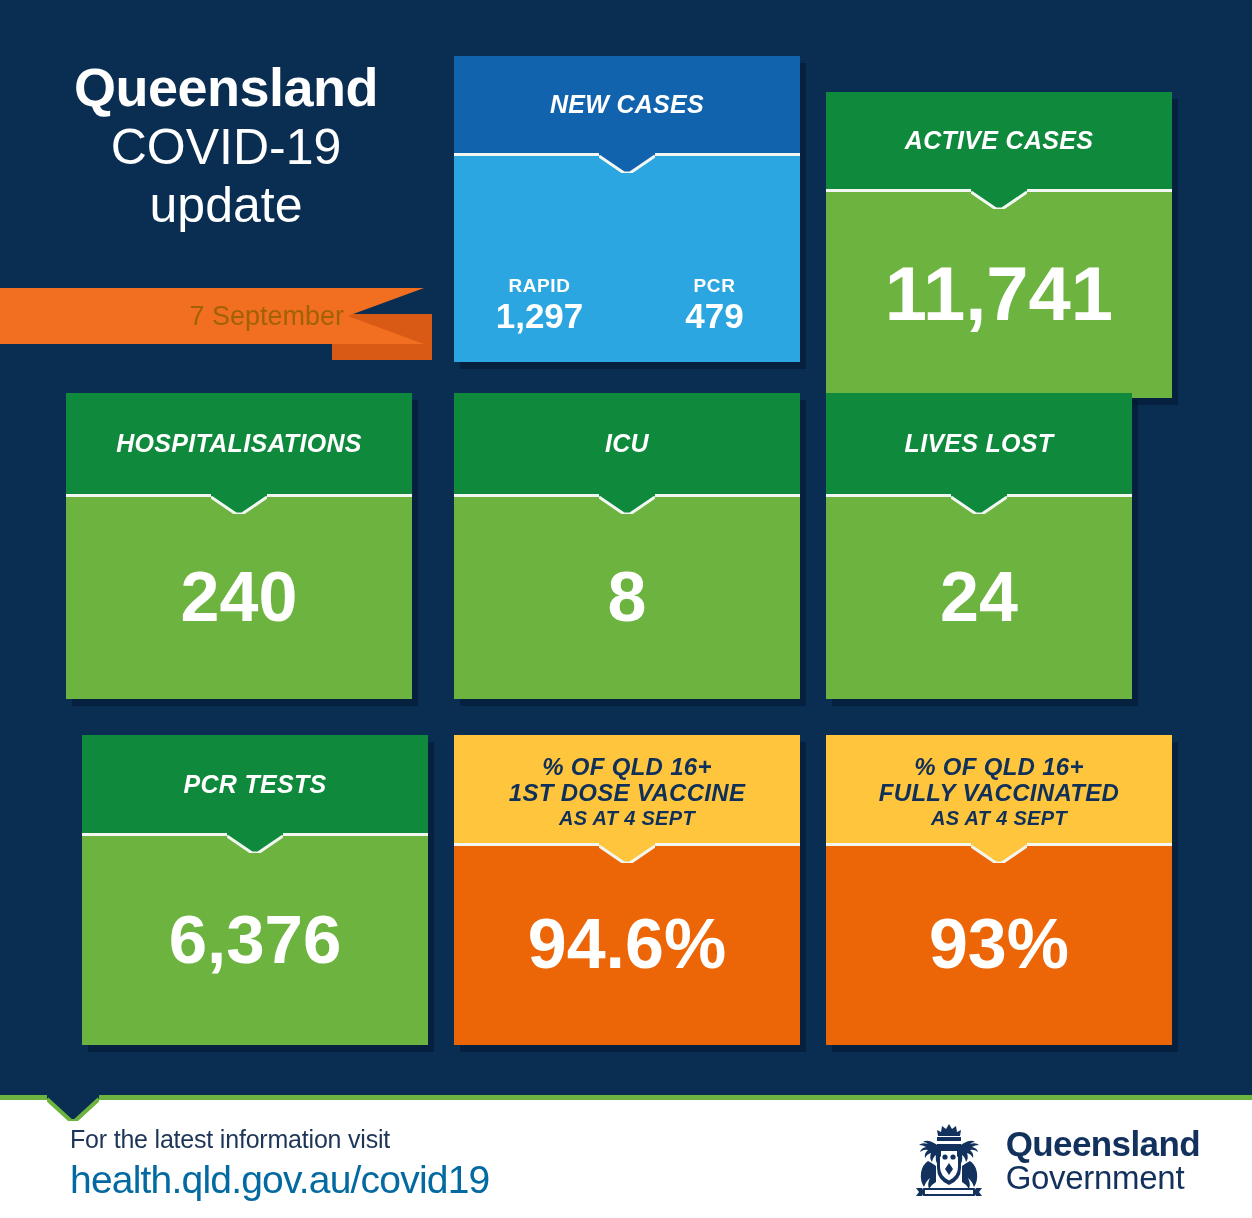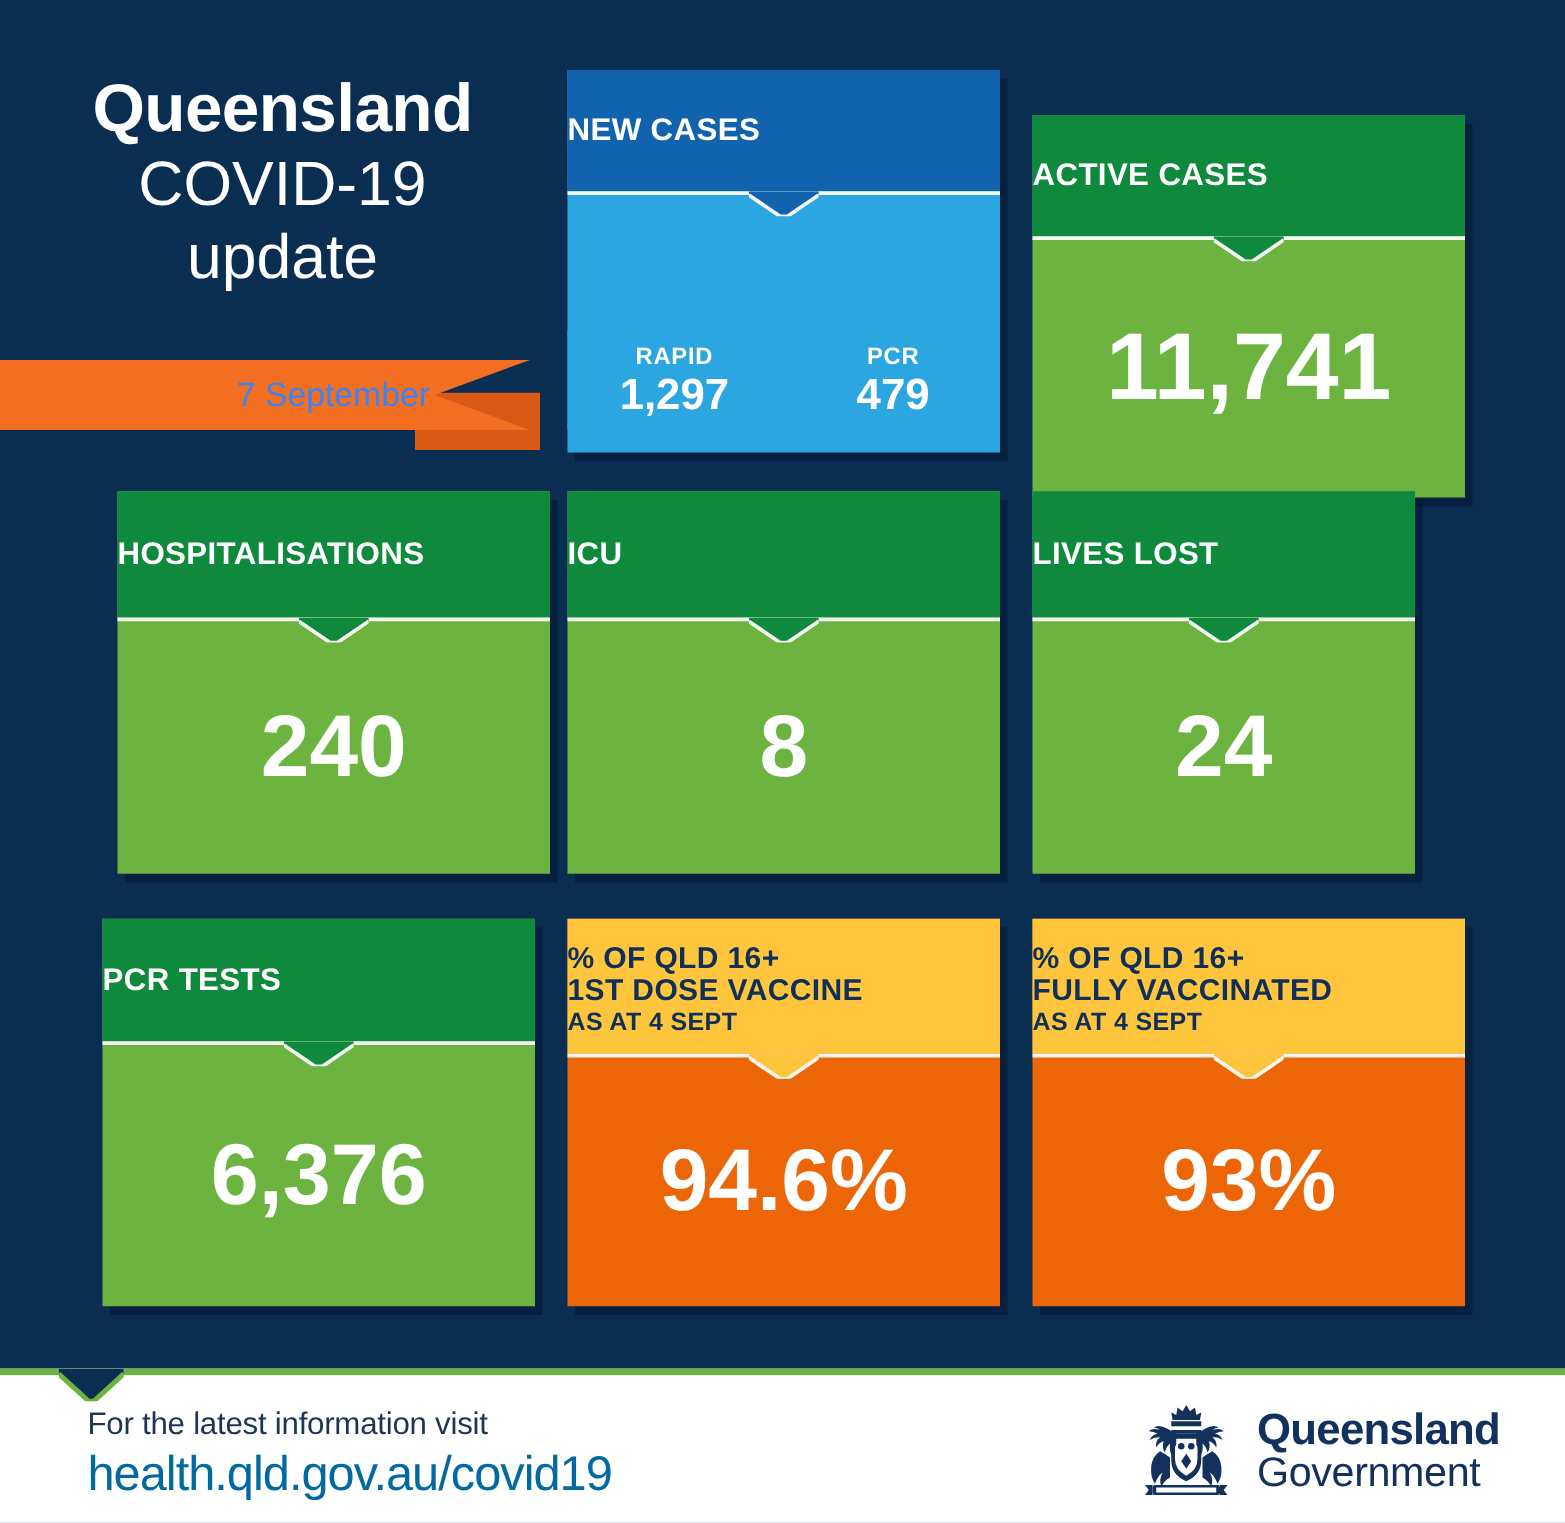--- a/index.html
+++ b/index.html
@@ -53,33 +53,34 @@
     position:absolute; left:0; top:0;
     width:424px; height:56px;
     background:#f26f21;
     clip-path:polygon(0 0, 100% 0, 82% 50%, 100% 100%, 0 100%);
   }
   .ribbon-text {
     position:absolute; left:0; top:0;
     width:360px; height:56px;
     display:flex; align-items:center; justify-content:flex-end;
     padding-right:16px;
-    color:#3b82f6; font-size:27px; line-height:1;
+    color:#a16207; font-size:27px; line-height:1;
   }
   
   .card {
     position:absolute;
     box-shadow:6px 7px 0 rgba(2,20,40,0.45);
   }
   .card-head {
     position:relative;
     width:100%;
     display:flex; flex-direction:column;
-    align-items:flex-start; justify-content:center;
+    align-items:center; justify-content:center;
     text-align:center;
+    font-style:italic;
   }
   .card-head .hl {
     font-weight:bold; letter-spacing:0.3px; line-height:1.08;
   }
   
   .divider {
     position:absolute; left:0; width:100%; height:0;
   }
   .divider .bar {
     position:absolute; left:0; top:0; width:100%; height:3px;
@@ -204,21 +205,21 @@
       <svg class="notch" viewBox="0 0 56 20">
         <polygon points="0,0 56,0 56,3 31,20 25,20 0,3" fill="#0f8a3c"></polygon>
         <polyline points="0,3 25,20 31,20 56,3" fill="none" stroke="#f2f7f2" stroke-width="3"></polyline>
       </svg>
     </div>
     <div class="card-body" style="height:209px; font-size:76px;">
       <span>11,741</span>
     </div>
   </div>
 
-  <div class="card" style="left:94px; top:393px; width:346px; height:306px; background:#6cb33f;">
+  <div class="card" style="left:66px; top:393px; width:346px; height:306px; background:#6cb33f;">
     <div class="card-head" style="height:101px; background:#0f8a3c; color:#ffffff;">
       <div class="hl" style="font-size:25px;">HOSPITALISATIONS</div>
     </div>
     <div class="divider" style="top:101px;">
       <div class="bar"></div>
       <svg class="notch" viewBox="0 0 56 20">
         <polygon points="0,0 56,0 56,3 31,20 25,20 0,3" fill="#0f8a3c"></polygon>
         <polyline points="0,3 25,20 31,20 56,3" fill="none" stroke="#f2f7f2" stroke-width="3"></polyline>
       </svg>
     </div>

